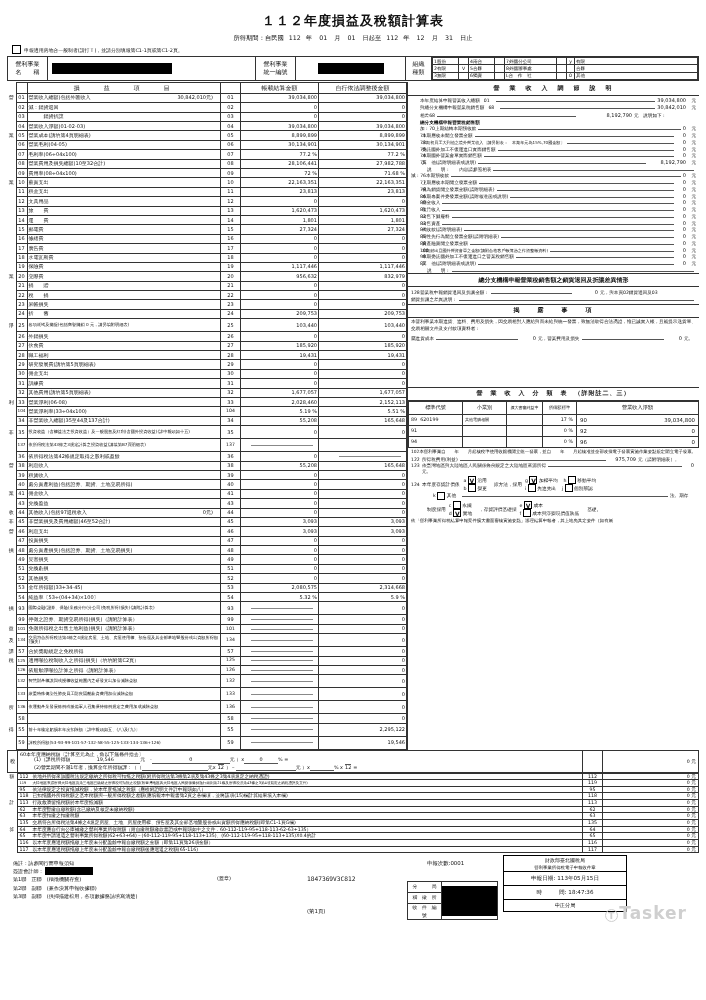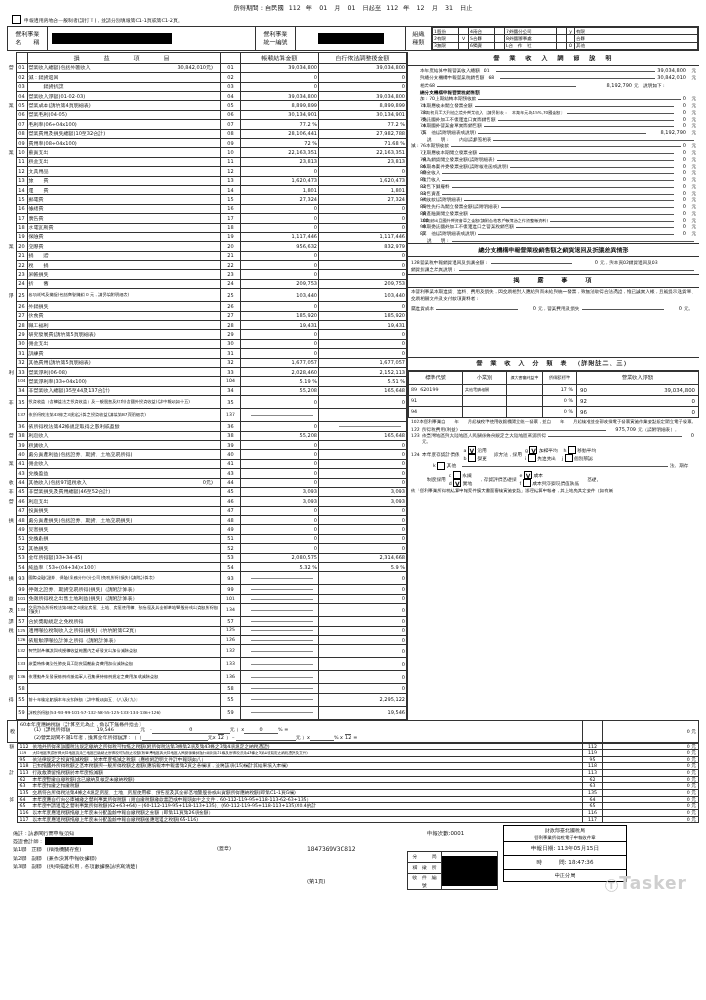--- a/index.html
+++ b/index.html
@@ -89,20 +89,21 @@
   .f-stamp .s-f { border-top:1px solid #000; font-size:5.2px; padding:1px 0;}
   .watermark { position:absolute; right:12px; bottom:10px; font-size:17px; color:#cfcfcf; font-weight:bold; letter-spacing:1px;}
   .wm-c { display:inline-block; border:1.6px solid #cfcfcf; border-radius:50%; width:13px; height:13px; font-size:9px; line-height:12px; text-align:center; margin-right:1px;}
   .u-line { border-bottom:0.8px solid #555; display:inline-block; min-width:40px; text-align:center;}
 </style>
 </head>
 <body>
 
 <div class="page">
 
+  <div class="title">１１２年度損益及稅額計算表</div>
 
   <div class="period-row">
     <span>所得期間：自民國</span>
     <span class="u">112</span>
     <span>年</span>
     <span class="u">01</span>
     <span>月</span>
     <span class="u">01</span>
     <span>日起至</span>
     <span class="u">112</span>

